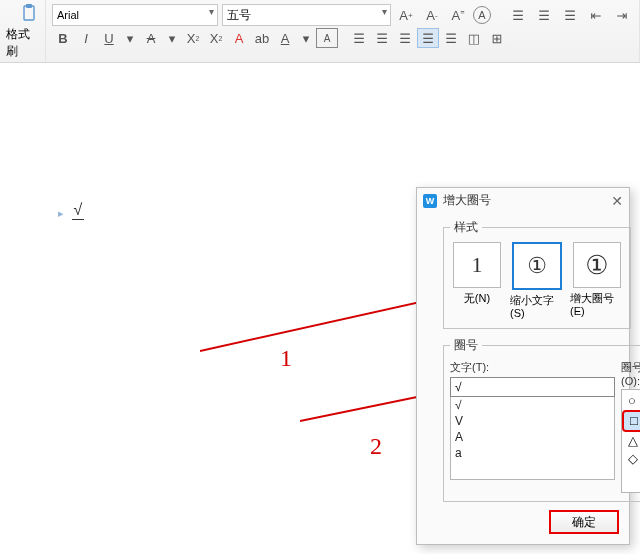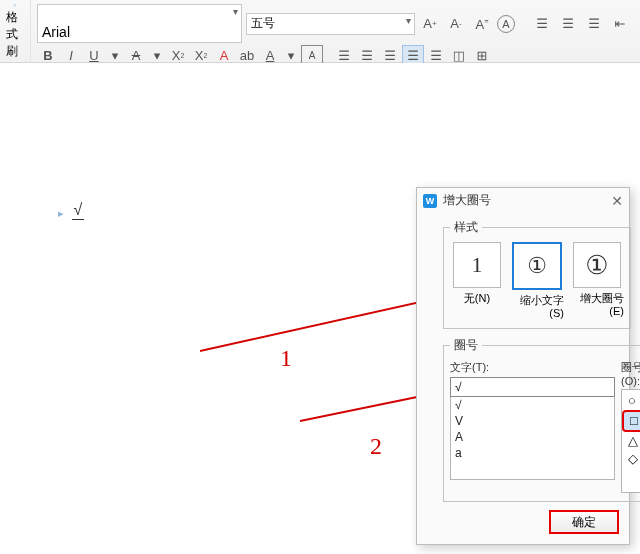--- a/index.html
+++ b/index.html
@@ -1,21 +1,21 @@
 <!DOCTYPE html>
 <html><head>
 <meta charset="utf-8">
 <style>
 html,body{margin:0;padding:0;width:640px;height:554px;background:#fff;font-family:"Microsoft YaHei","SimSun",Arial,sans-serif;font-size:12px;overflow:hidden;position:relative}
 .ribbon{background:linear-gradient(#f8f8f8,#f1f1f1);border-bottom:1px solid #d6d6d6;height:62px;display:flex;position:relative}
 .ribbon-group{display:flex;flex-direction:column;padding:4px 6px 2px;border-right:1px solid #e4e4e4}
 .rib-row{display:flex;align-items:center;gap:4px}
 .fmtpainter{display:flex;flex-direction:column;align-items:flex-end;justify-content:center;width:40px}
 .fmtpainter svg{margin-bottom:2px}
-.font-sel{height:20px;border:1px solid #c8c8c8;background:#fff;font-size:14px;padding:17px 18px 0 4px;min-width:82px;appearance:none;position:relative}
+.font-sel{height:20px;border:1px solid #c8c8c8;background:#fff;font-size:11px;padding:0 18px 0 4px;min-width:82px;appearance:none;position:relative}
 .sel-wrap{position:relative;display:inline-block}
 .sel-wrap::after{content:"▾";position:absolute;right:4px;top:2px;font-size:10px;color:#666;pointer-events:none}
 .size-sel{height:20px;border:1px solid #c8c8c8;background:#fff;font-size:12px;padding:0 8px 0 4px;min-width:40px;appearance:none}
 .iconbtn{width:22px;height:20px;display:flex;align-items:center;justify-content:center;color:#555;cursor:pointer;font-size:13px;border:none;background:none}
 .iconbtn.small{width:18px}
 .iconbtn.sel{background:#d9e6f3;border:1px solid #9ec2e6}
 .iconrow{display:flex;gap:1px;margin-top:2px}
 .docarea{position:relative;background:#fff;height:490px}
 .cursor-mark{position:absolute;left:58px;top:138px;display:flex;align-items:flex-end}
 .cursor-mark .tick{font-family:Arial;font-size:16px;color:#333;border-bottom:1px solid #333;padding:0 2px}
@@ -25,21 +25,21 @@
 .dlg-title{display:flex;align-items:center;padding:4px 6px;font-size:12px;color:#333}
 .dlg-title .logo{width:14px;height:14px;background:#1e8fe1;border-radius:2px;color:#fff;font-size:9px;font-weight:bold;display:flex;align-items:center;justify-content:center;margin-right:6px}
 .dlg-title .close{margin-left:auto;font-size:14px;color:#666;cursor:pointer}
 .dlg-body{padding:6px 10px 10px}
 fieldset{border:1px solid #c3c3c3;margin:0 16px 8px;padding:6px 6px 8px}
 legend{font-size:12px;padding:0 4px;color:#333}
 .style-row{display:flex;gap:6px;justify-content:space-between}
 .style-opt{display:flex;flex-direction:column;align-items:center;width:54px}
 .style-box{width:46px;height:44px;background:#fff;border:1px solid #b9b9b9;display:flex;align-items:center;justify-content:center;font-family:"Times New Roman",serif;font-size:22px;color:#333}
 .style-box.sel{border:2px solid #1e7dd4}
-.style-lab{font-size:11px;margin-top:4px;text-align:right;line-height:13px}
+.style-lab{font-size:11px;margin-top:4px;text-align:left;line-height:13px}
 .encl-row{display:flex;gap:6px}
 .encl-col{display:flex;flex-direction:column;flex:1}
 .encl-lab{font-size:11px;margin-bottom:2px;color:#333}
 .list-box{border:1px solid #b5b5b5;background:#fff;height:82px;overflow-y:auto;font-size:12px}
 .list-box .item{padding:1px 4px;color:#222;cursor:pointer}
 .text-input{border:1px solid #888;height:18px;font-size:12px;padding:0 4px;margin-bottom:-1px;position:relative;z-index:1;background:#fff}
 .shape-list{border:1px solid #b5b5b5;background:#fff;height:100px;font-size:13px;padding-top:2px}
 .shape-list .sh{padding:0 6px;cursor:pointer;line-height:18px;font-family:Arial}
 .shape-list .sh.sel{background:#cde4f8}
 .shape-highlight-box{border:2px solid #e60000;border-radius:4px}

